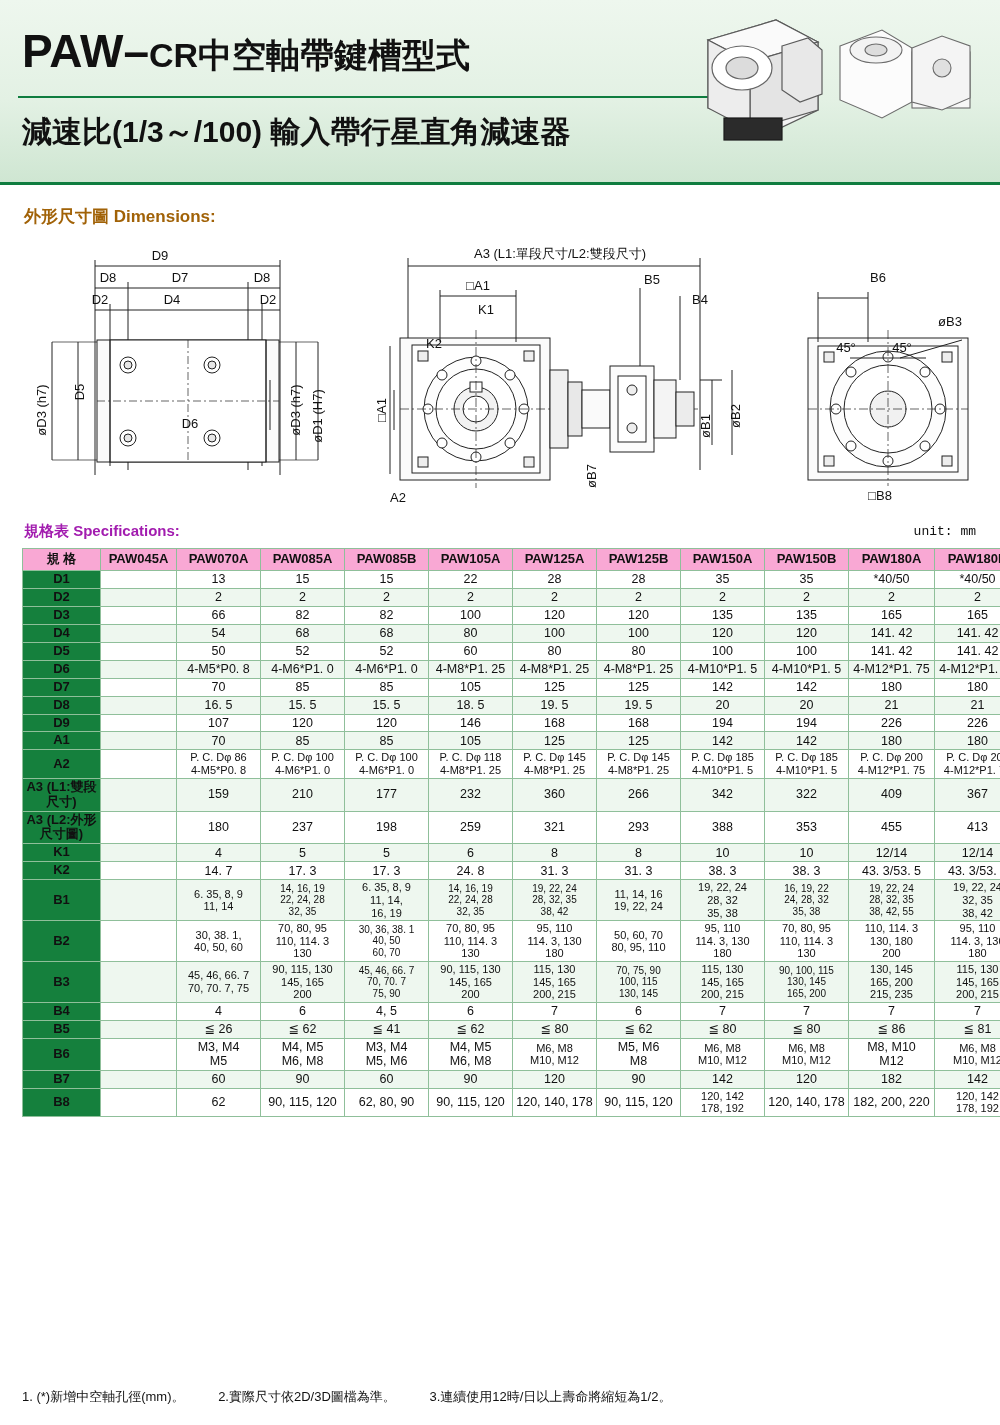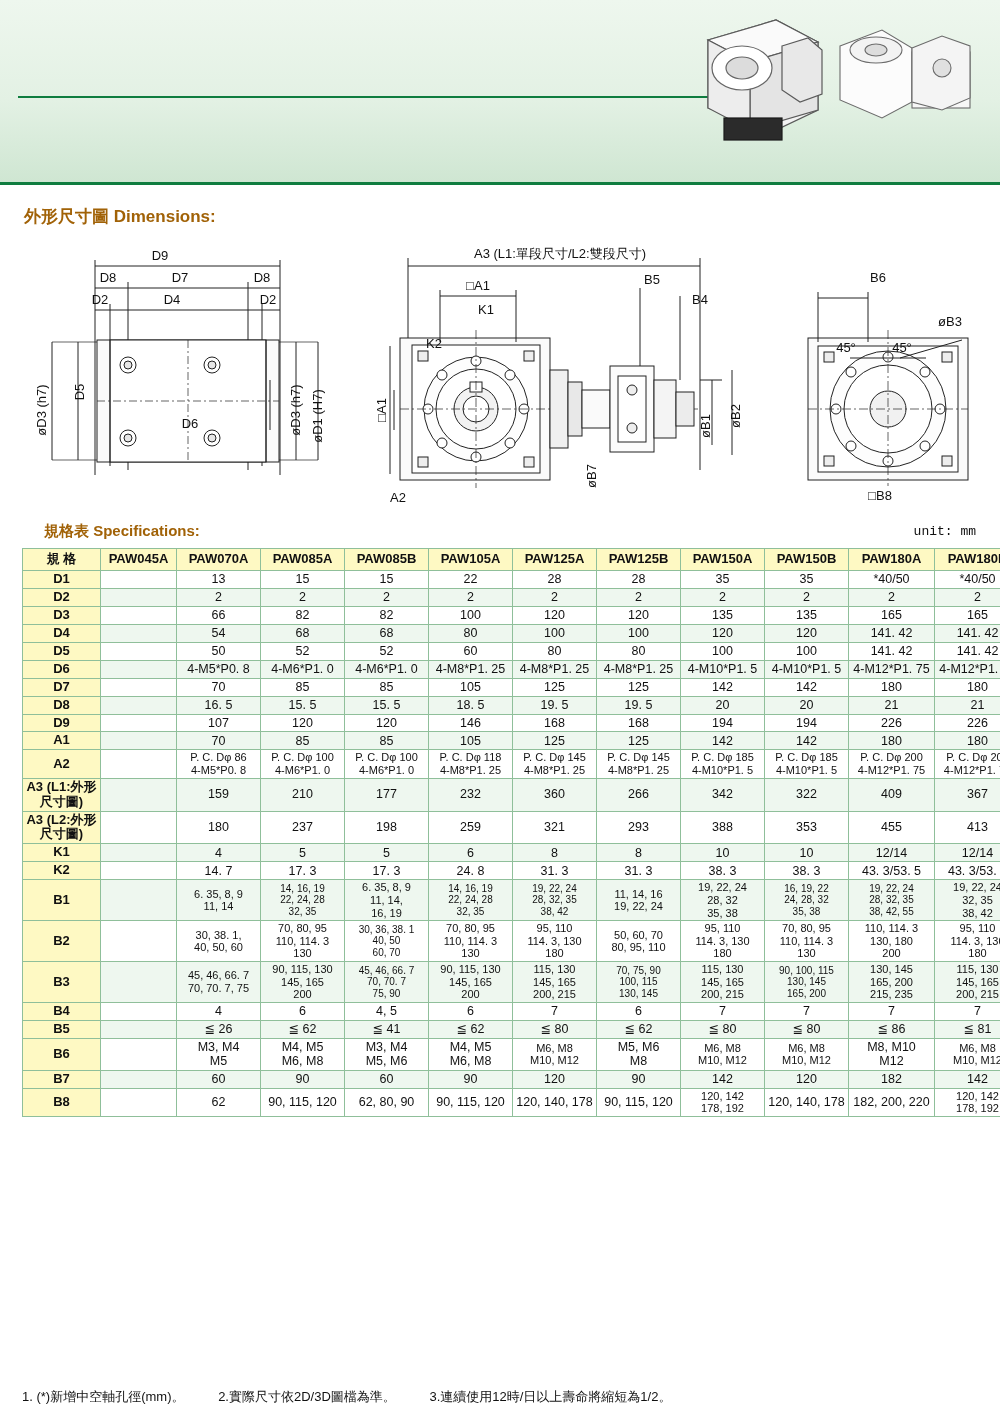--- a/index.html
+++ b/index.html
@@ -46,21 +46,21 @@
     position:absolute; left:24px; top:205px;
     font-size:17px; font-weight:bold; color:#a16207;
   }
   .dim-area {
     position:absolute; left:0px; top:230px; width:1000px; height:285px;
   }
 
   
   .spec-label {
     position:absolute; left:24px; top:522px;
-    font-size:15px; font-weight:bold; color:#a16207;margin-left:20px;
+    font-size:15px; font-weight:bold; color:#a21caf;
   }
   .unit-label {
     position:absolute; right:24px; top:524px;
     font-size:13px; color:#111;font-family:Liberation Mono, monospace;
   }
 
   
   .tablewrap { position:absolute; left:22px; top:548px; width:956px; }
   table.spec {
     border-collapse:collapse;
@@ -70,51 +70,55 @@
   }
   table.spec td, table.spec th {
     border:1px solid #8fbf9a;
     text-align:center;
     vertical-align:middle;
     padding:1px 1px;
     line-height:1.15;
     color:#111;
   }
   table.spec thead th {
-    background:#fef9c3;
+    background:#f9a8d4;
     font-weight:bold;
     font-size:13px;
     height:22px;
   }
   table.spec td.rowhdr {
     background:#d8ecdb;
     font-weight:bold;
     font-size:13px;
     width:78px;
   }
   table.spec tr.alt td { background:#eef7ef; }
   table.spec tr td { background:#ffffff; }
-  table.spec tr.alt td.rowhdr, table.spec tr td.rowhdr { background:#fef9c3; }
+  table.spec tr.alt td.rowhdr, table.spec tr td.rowhdr { background:#15803d; }
   .small { font-size:11px; }
   .xsmall { font-size:10px; }
 
   
   .notes {
     position:absolute; left:22px; top:1388px; width:956px;
     font-size:13px; color:#111;
   }
   .notes span { margin-right:30px; }
 
   svg text { font-family:"Liberation Sans", sans-serif; }
 </style>
 </head>
 <body>
 
 <div class="header">
+  <div class="title1">
+    <span class="big">PAW</span><span class="big">–</span><span class="mid">CR</span><span class="mid">中空軸帶鍵槽型式</span>
+  </div>
   <div class="rule"></div>
+  <div class="title2">減速比(1/3～/100) 輸入帶行星直角減速器</div>
 
   <div class="prod">
     <svg width="300" height="170" viewBox="0 0 300 170">
       <g stroke="#5a5a5a" fill="#ffffff" stroke-width="1.2">
 
         <polygon points="18,34 86,14 128,36 128,104 86,124 18,102" fill="#f2f2f2"></polygon>
         <polygon points="18,34 86,14 128,36 60,56" fill="#fafafa"></polygon>
         <polygon points="60,56 128,36 128,104 60,124" fill="#e4e4e4"></polygon>
         <polygon points="18,34 60,56 60,124 18,102" fill="#ededed"></polygon>
         <ellipse cx="52" cy="62" rx="30" ry="22" fill="#ffffff" stroke="#666"></ellipse>
@@ -487,21 +491,21 @@
           <td class="small">P. C. Dφ 100<br>4-M6*P1. 0</td>
           <td class="small">P. C. Dφ 118<br>4-M8*P1. 25</td>
           <td class="small">P. C. Dφ 145<br>4-M8*P1. 25</td>
           <td class="small">P. C. Dφ 145<br>4-M8*P1. 25</td>
           <td class="small">P. C. Dφ 185<br>4-M10*P1. 5</td>
           <td class="small">P. C. Dφ 185<br>4-M10*P1. 5</td>
           <td class="small">P. C. Dφ 200<br>4-M12*P1. 75</td>
           <td class="small">P. C. Dφ 200<br>4-M12*P1. 75</td>
         </tr>
         <tr class="alt">
-          <td class="rowhdr xsmall">A3 (L1:外形尺寸圖)</td>
+          <td class="rowhdr xsmall">A3 (L1:雙段尺寸)</td>
           <td></td>
           <td>159</td>
           <td>210</td>
           <td>177</td>
           <td>232</td>
           <td>360</td>
           <td>266</td>
           <td>342</td>
           <td>322</td>
           <td>409</td>

